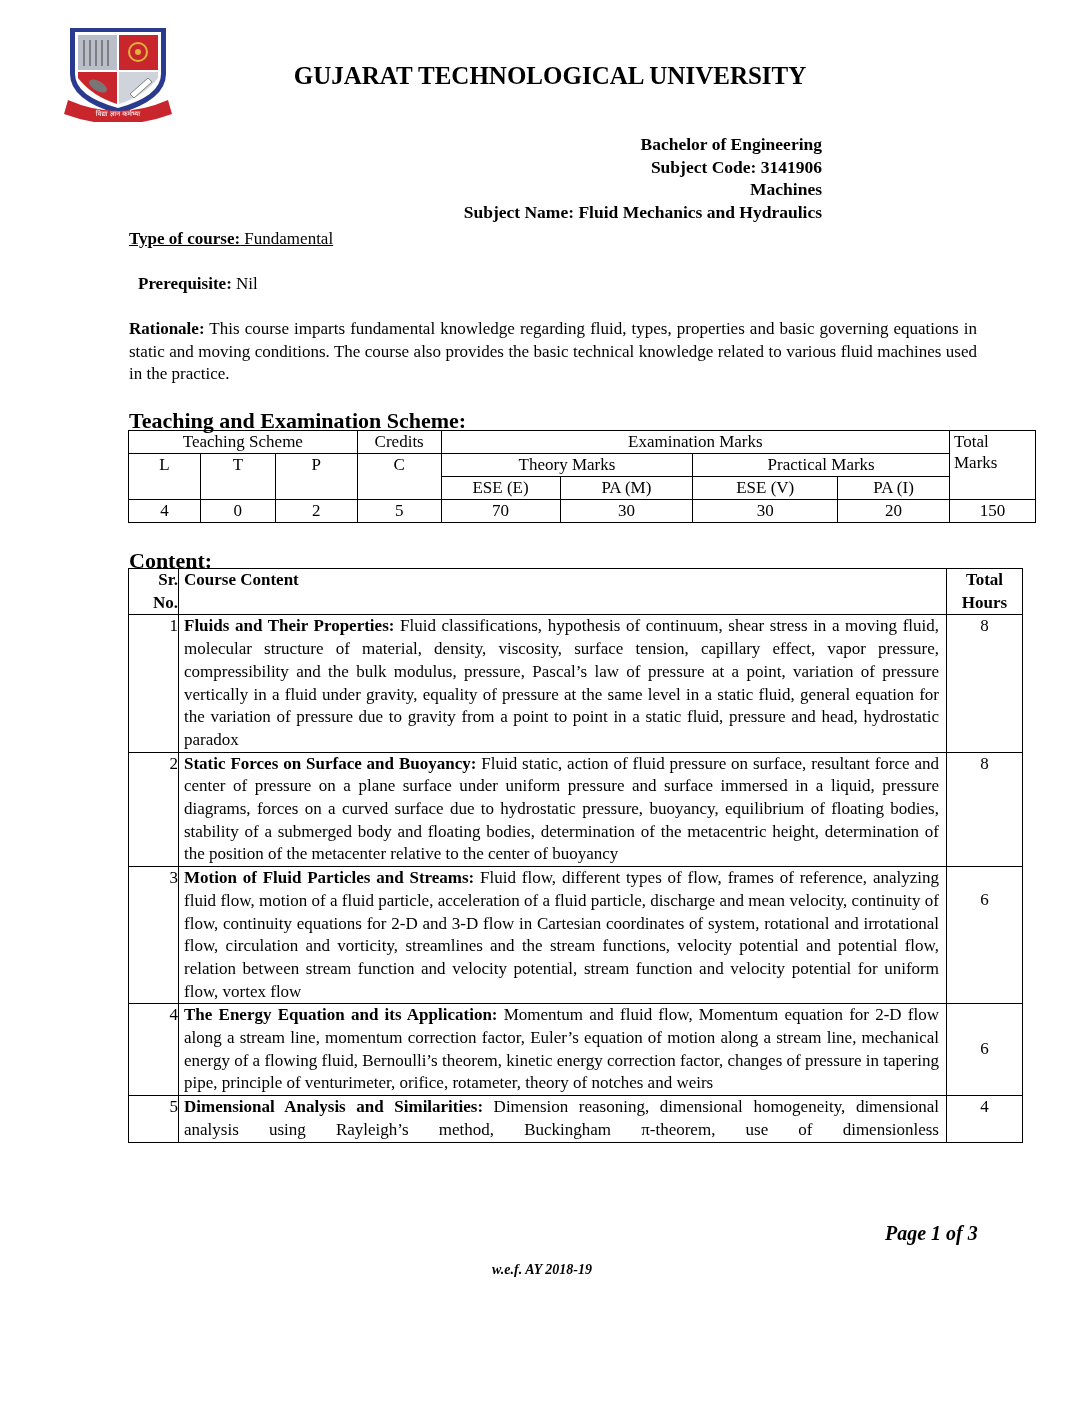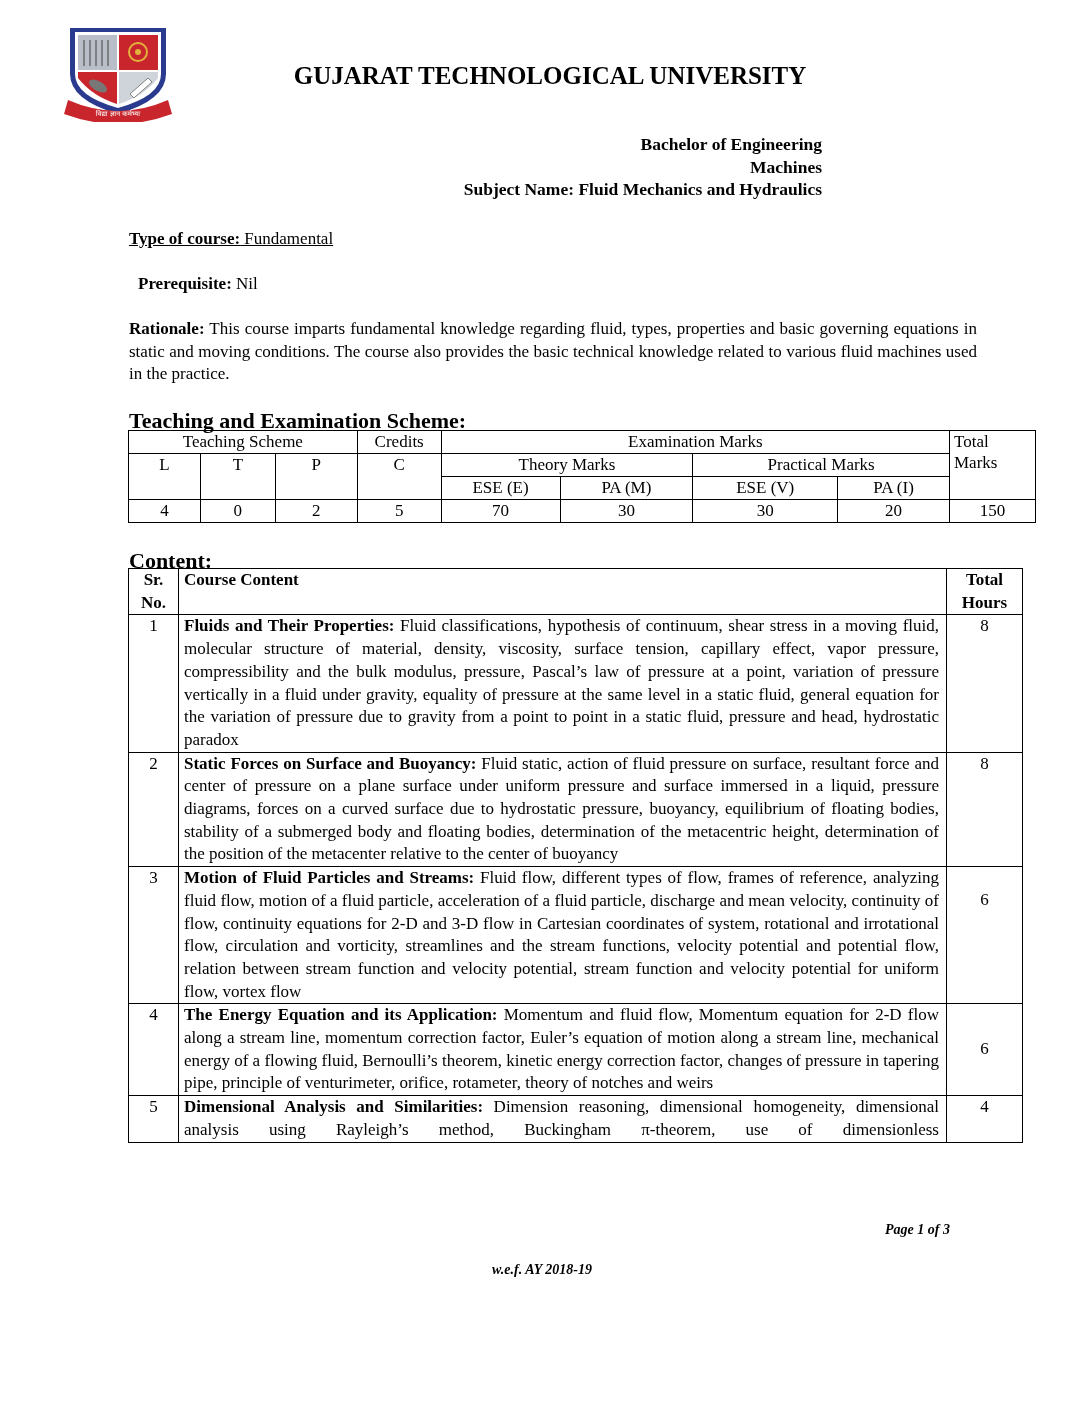--- a/index.html
+++ b/index.html
@@ -15,26 +15,26 @@
   .para b { font-weight: bold; }
   .justify { text-align: justify; text-align-last: left; }
   .sec-head { position: absolute; left: 129px; font-weight: bold; font-size: 22px; }
   table { border-collapse: collapse; position: absolute; font-size: 17px; }
   td, th { border: 1.5px solid #000; padding: 0; font-weight: normal; }
   #scheme { left: 128px; top: 430px; width: 908px; }
   #scheme td { text-align: center; vertical-align: top; height: 22px; line-height: 21px; }
   #scheme td.left { text-align: left; padding-left: 4px; }
   #content { left: 128px; top: 568px; width: 894px; table-layout: fixed; }
   #content td { vertical-align: top; line-height: 22.7px; }
-  #content td.sr { text-align: center; }
+  #content td.sr { text-align: right; }
   #content td.hrs { text-align: center; }
   #content td.txt { text-align: justify; padding: 0 7px 0 5px; text-align-last: left; }
   #content .hdr td { font-weight: bold; }
   #content .hdr td.txt { text-align: left; }
-  .page-num { position: absolute; left: 885px; top: 1222px; font-weight: bold; font-style: italic; font-size: 14px; }
+  .page-num { position: absolute; left: 885px; top: 1222px; font-weight: bold; font-style: italic; font-size: 20px; }
   .wef { position: absolute; left: 492px; top: 1262px; font-weight: bold; font-style: italic; font-size: 14px; }
   .mid { vertical-align: middle !important; }
 </style>
 </head>
 <body>
 
 <div class="logo">
   <svg width="112" height="100" viewBox="0 0 112 100">
     <path d="M8,6 L104,6 L104,52 Q104,78 56,92 Q8,78 8,52 Z" fill="#2a3b8f"></path>
     <path d="M13,10 L99,10 L99,52 Q99,74 56,86 Q13,74 13,52 Z" fill="#ffffff"></path>
@@ -57,20 +57,21 @@
     <text x="56" y="94" font-size="7" fill="#ffffff" text-anchor="middle" font-family="DejaVu Sans, sans-serif">विद्या ज्ञान कर्मभ्यः</text>
   </svg>
 </div>
 
 <div class="uni-title">
   <span>GUJARAT TECHNOLOGICAL UNIVERSITY</span>
 </div>
 
 <div class="center-block">
   <div>Bachelor of Engineering</div>
+  <div>Subject Code: 3141906</div>
   <div>Machines</div>
   <div>Subject Name: Fluid Mechanics and Hydraulics</div>
 </div>
 
 <div class="para" style="top:228px;text-decoration:underline;">
   <b>Type of course:</b><span> Fundamental</span>
 </div>
 
 <div class="para" style="top:273px;margin-left:9px;">
   <b>Prerequisite:</b><span> Nil</span>

